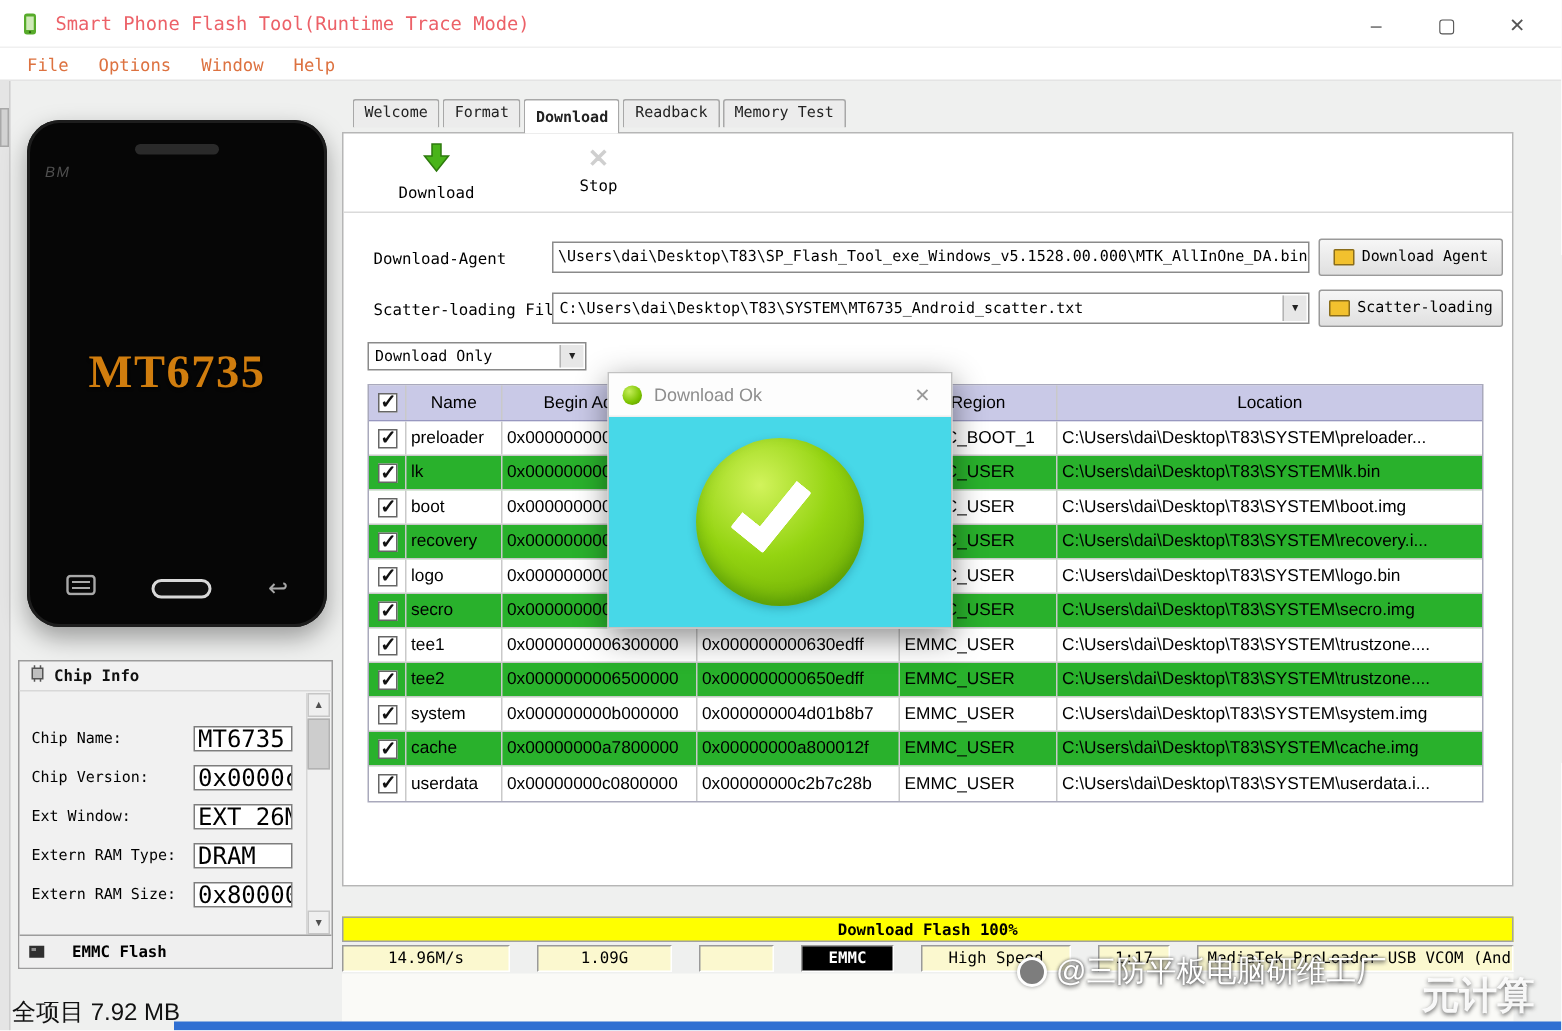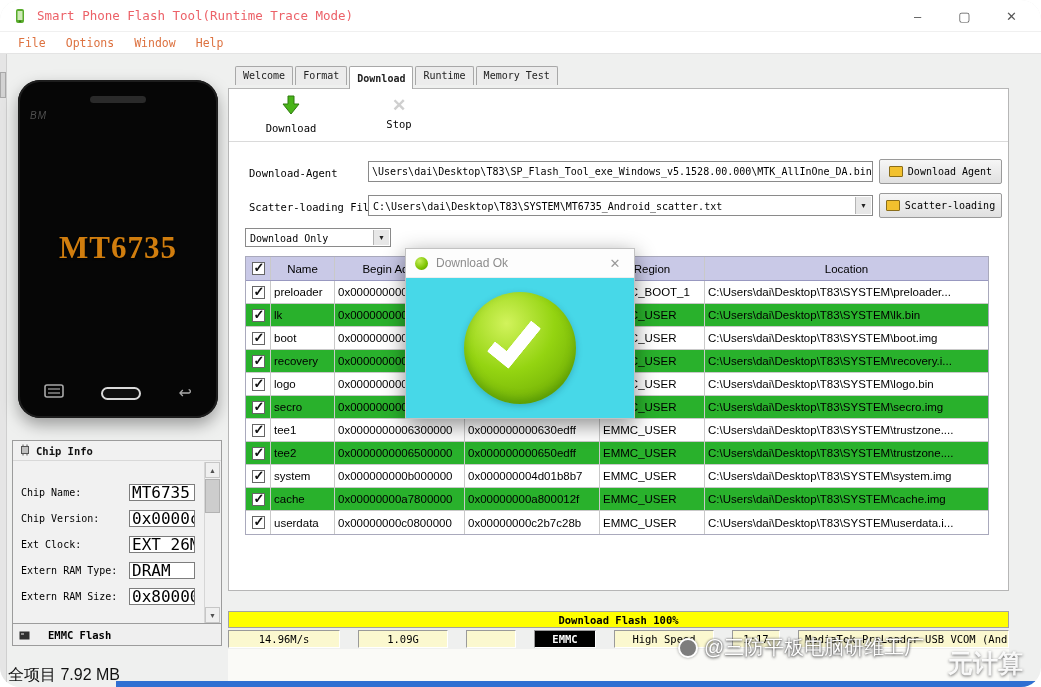--- a/index.html
+++ b/index.html
@@ -1,18 +1,18 @@
 <!DOCTYPE html>
 <html><head>
 <meta charset="utf-8">
 <style>
   *{margin:0;padding:0;box-sizing:border-box;}
   html,body{background:#fff;}
   body{width:1041px;height:687px;font-family:"Liberation Sans",sans-serif;}
-  .screen{position:relative;width:1041px;height:687px;background:#eff0ef;overflow:hidden;border-radius:20px;}
+  .screen{position:relative;width:1041px;height:687px;background:#eff0ef;overflow:hidden;}
 
   
   .titlebar{position:absolute;left:0;top:0;width:1041px;height:32px;background:#fff;display:flex;align-items:center;padding-left:12px;border-bottom:1px solid #f0f0f0;}
   .app-icon{display:inline-flex;margin-right:9px;}
   .title-text{font-family:"DejaVu Sans Mono",monospace;font-size:12.5px;color:#ec6168;}
   .win-controls{position:absolute;right:6px;top:0;height:32px;display:flex;}
   .win-btn{width:47px;height:32px;display:flex;align-items:center;justify-content:center;color:#555;font-size:13px;cursor:default;}
 
   
   .menubar{position:absolute;left:0;top:32px;width:1041px;height:22px;background:#fff;border-bottom:1px solid #e4e4e4;display:flex;align-items:center;padding-left:8px;}
@@ -188,21 +188,21 @@
             <span>MT6735_S00</span>
           </div>
         </div>
         <div class="chip-row">
           <span class="chip-label">Chip Version:</span>
           <div class="chip-input">
             <span>0x0000ca00</span>
           </div>
         </div>
         <div class="chip-row">
-          <span class="chip-label">Ext Clock:</span>
+          <span class="chip-label">Ext Window:</span>
           <div class="chip-input">
             <span>EXT_26M</span>
           </div>
         </div>
         <div class="chip-row">
           <span class="chip-label">Extern RAM Type:</span>
           <div class="chip-input">
             <span>DRAM</span>
           </div>
         </div>
@@ -227,21 +227,21 @@
       </span>
       <span class="emmc-label">EMMC Flash</span>
     </div>
   </div>
   <div class="bottom-left">全项目 7.92 MB</div>
 
   <div class="tabstrip">
       <div class="tab">Welcome</div>
       <div class="tab">Format</div>
       <div class="tab active">Download</div>
-      <div class="tab">Runtime</div>
+      <div class="tab">Readback</div>
       <div class="tab">Memory Test</div>
     </div>
 
   <div class="main-panel">
     <div class="toolbar">
       <div class="tool-btn download">
         <span>
           <svg width="22" height="22" viewBox="0 0 22 22">
               <path d="M8 2 h6 v8 h5 l-8 10 -8 -10 h5 z" fill="#49b419" stroke="#2e7a0e" stroke-width="1"></path>
             </svg>

